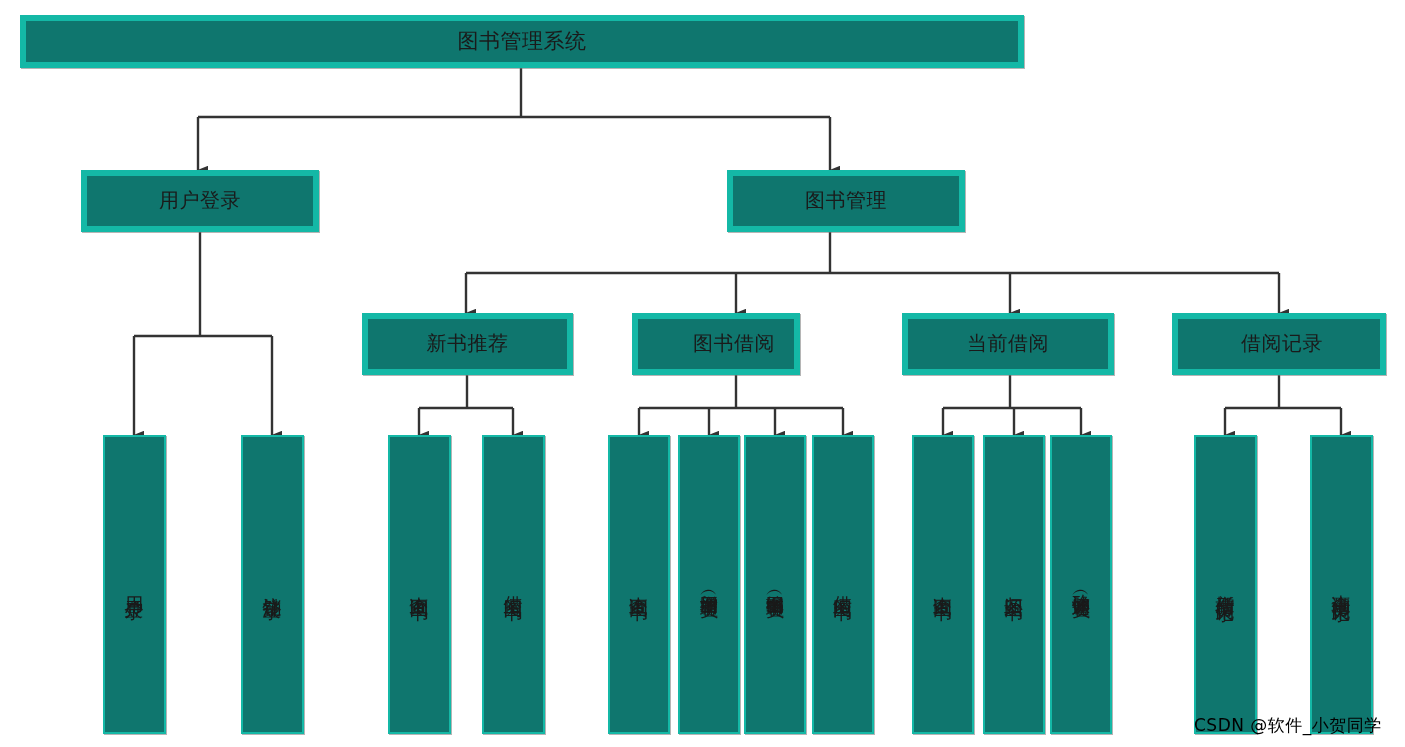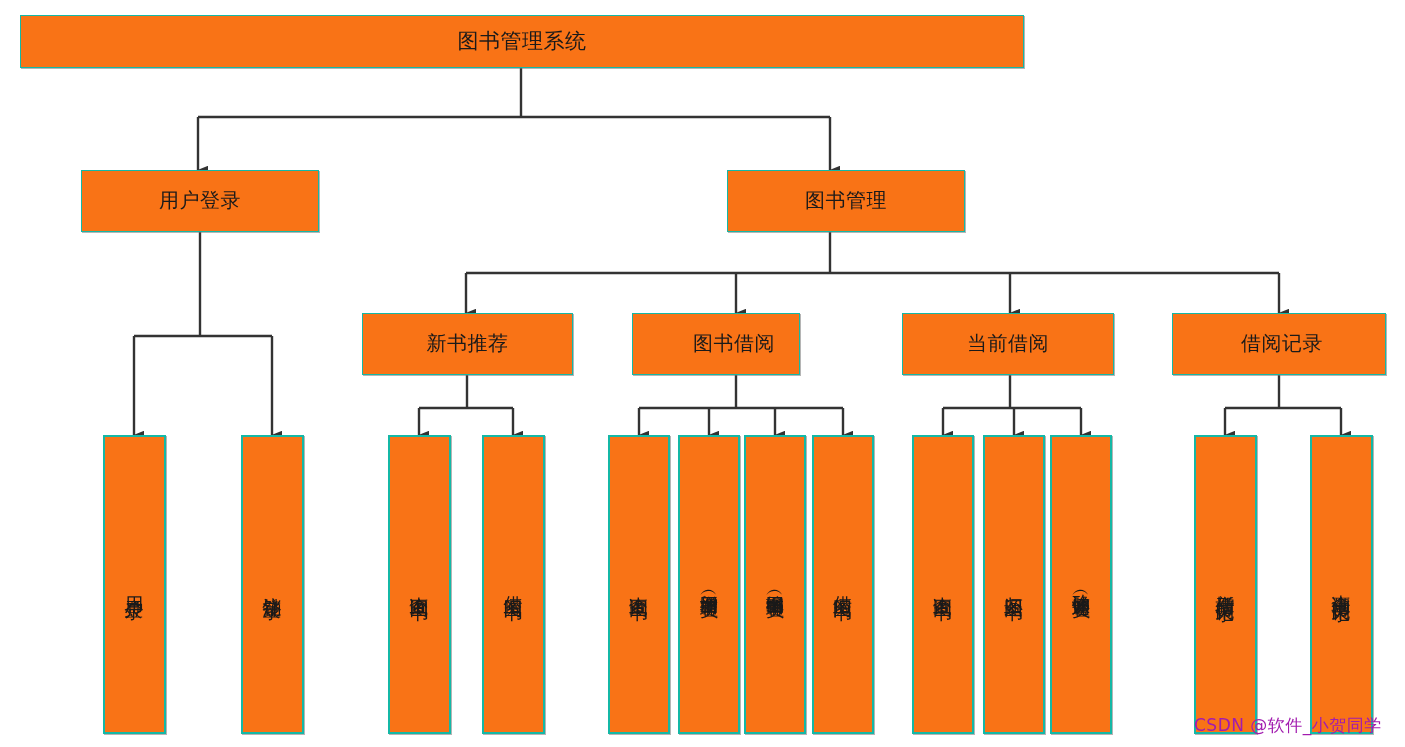--- a/index.html
+++ b/index.html
@@ -22,22 +22,22 @@
     position: absolute;
     left: 0;
     top: 0;
     width: 1405px;
     height: 747px;
     pointer-events: none;
   }
   .node {
     position: absolute;
     box-sizing: border-box;
-    background: #f97316;
-    border: 1px solid #14b8a6;
+    background: #0f766e;
+    border: 6px solid #14b8a6;
     display: flex;
     align-items: center;
     justify-content: center;
     color: #1a1a1a;
     box-shadow: 1px 1px 0 rgba(120,120,120,0.55);
   }
   .node .label {
     display: block;
     text-align: center;
     line-height: 1.18;
@@ -58,21 +58,21 @@
     letter-spacing: 2px;
     white-space: pre-line;
     max-height: 268px;
   }
   .node-leaf.narrow .label {
     font-size: 18px;
     letter-spacing: 1px;
   }
   .watermark {
     position: absolute;
-    color: #a21caf;
+    color: #000000;
     font-size: 17px;
     letter-spacing: 0.5px;
     white-space: nowrap;
     user-select: none;
   }
 </style>
 </head>
 <body>
 
 <div id="diagram-root">

